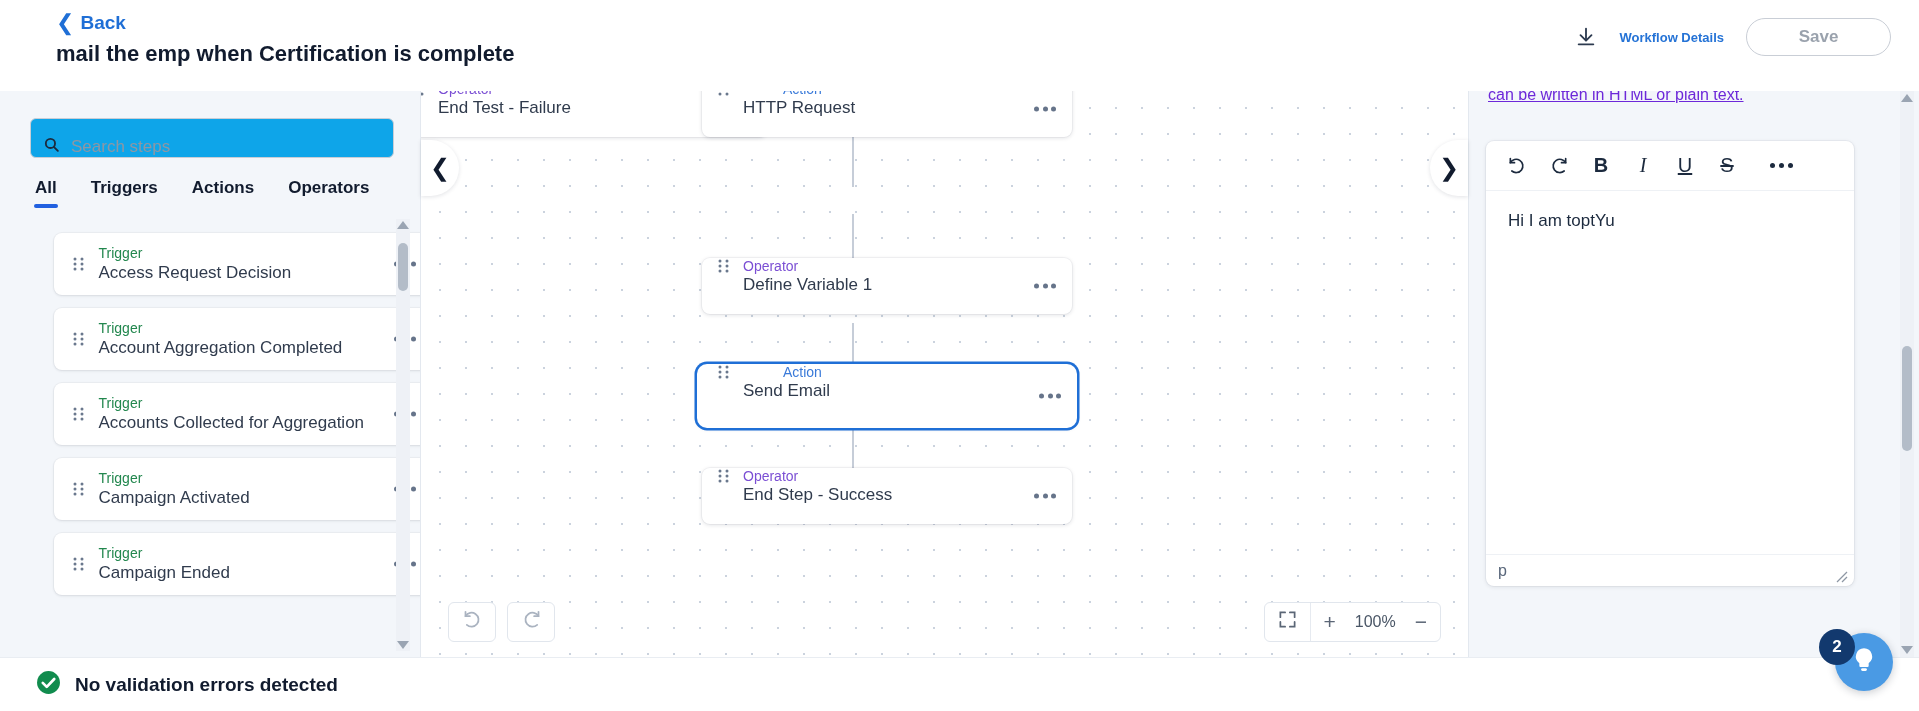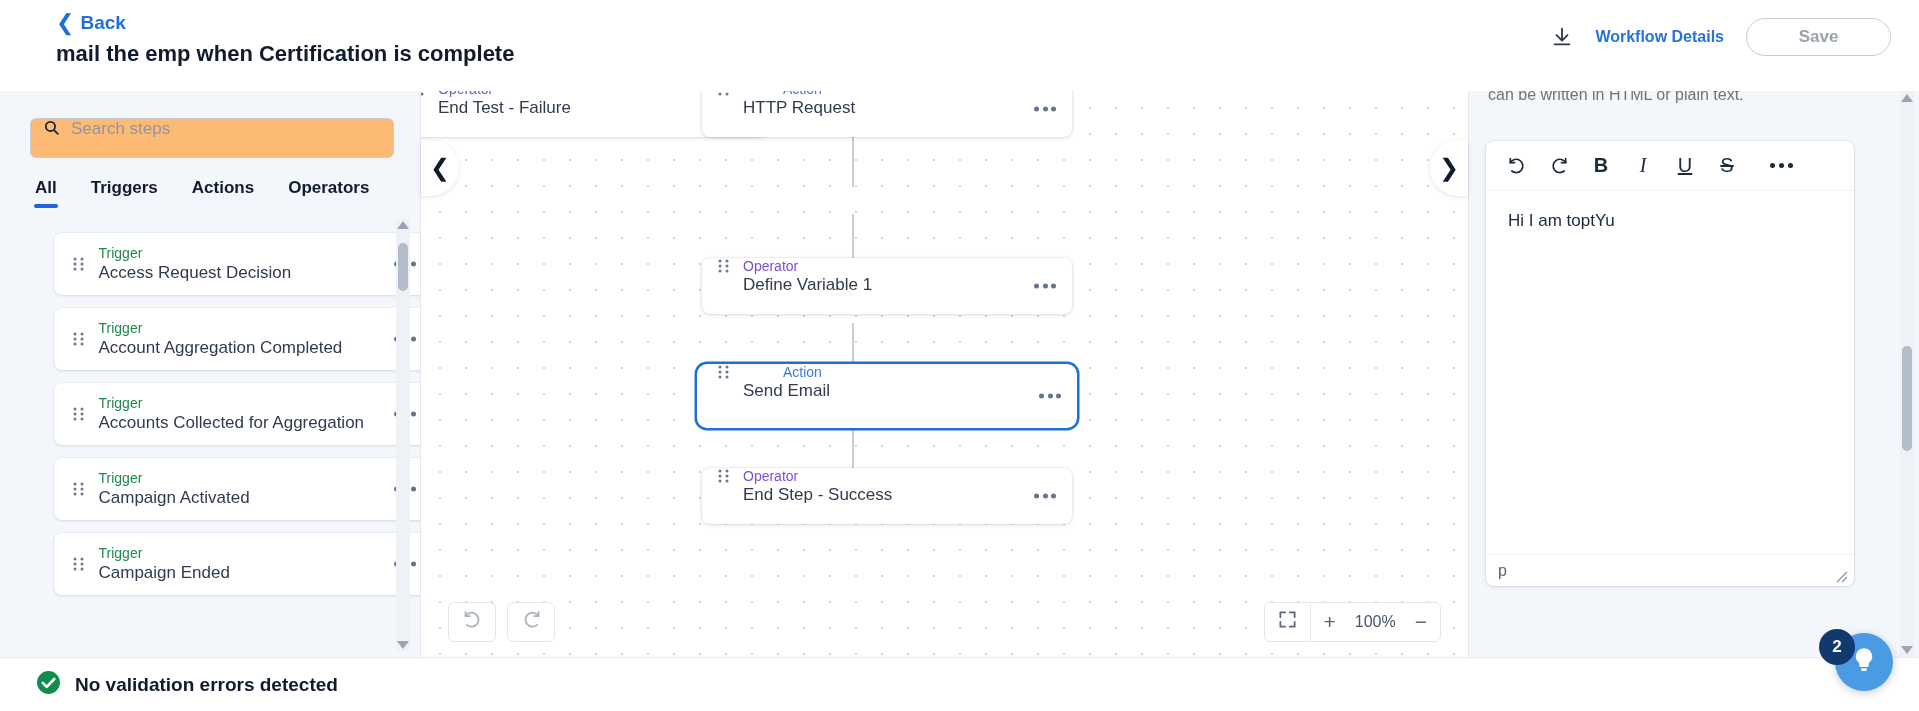--- a/index.html
+++ b/index.html
@@ -25,21 +25,21 @@
   .page-title {
     position: absolute; left: 56px; top: 41px;
     font-size: 22px; font-weight: 700; color: #111b2e; white-space: nowrap;
   }
   .header-right {
     position: absolute; right: 28px; top: 18px;
     display: flex; align-items: center; gap: 22px;
   }
   .dl-icon { width: 22px; height: 22px; cursor: pointer; display:block; }
   .wf-details {
-    color: #2573d6; font-size: 16px; font-weight: 600; cursor: pointer; white-space: nowrap;
+    color: #2573d6; font-size: 13px; font-weight: 600; cursor: pointer; white-space: nowrap;
   }
   .btn-save {
     width: 145px; height: 38px; border-radius: 19px;
     border: 1px solid #c9ced6; background: #ffffff;
     color: #9aa2ad; font-size: 17px; font-weight: 600; cursor: pointer;
     font-family: "Liberation Sans", sans-serif;
   }
   .btn-test {
     height: 40px; padding: 0 28px; border-radius: 20px; border: none;
     background: #2160e0; color: #ffffff; font-size: 17px; font-weight: 700;
@@ -47,21 +47,21 @@
   }
 
   
   .left-panel {
     position: absolute; left: 0; top: 91px; width: 421px; height: 566px;
     background: #f3f6fa; border-right: 1px solid #e3e8ef; overflow: hidden;
   }
   .search-wrap { position: absolute; left: 30px; top: 27px; width: 364px; height: 40px; }
   .search-box {
     width: 100%; height: 100%; border: 1px solid #c9ced6; border-radius: 6px;
-    background: #fdba74; display: flex; align-items: flex-start; padding-left: 12px;
+    background: #0ea5e9; display: flex; align-items: flex-end; padding-left: 12px;
   }
   .search-icon { width: 17px; height: 17px; flex: none; }
   .search-input {
     flex: 1; border: none; outline: none; background: transparent;
     font-size: 17px; color: #111b2e; padding-left: 11px;
     font-family: "Liberation Sans", sans-serif;
   }
   .search-input::placeholder { color: #8d97a4; }
 
   .tabs { position: absolute; left: 18px; top: 80px; display: flex; gap: 0; }
@@ -160,21 +160,21 @@
   .zc-sep { width: 1px; height: 100%; background: #e6eaf0; }
   .zoom-pct { font-size: 16px; color: #4a5666; padding: 0 6px; cursor: default; }
 
   
   .right-panel {
     position: absolute; left: 1468px; top: 91px; width: 451px; height: 566px;
     background: #f3f6fa; border-left: 1px solid #e3e8ef; overflow: hidden;
   }
   .rp-clip-text {
     position: absolute; left: 19px; top: -8px; width: 300px;
-    font-size: 16px; color: #737373; line-height: 1.45;
+    font-size: 16px; color: #6d28d9; line-height: 1.45; text-decoration: underline;
   }
   .editor {
     position: absolute; left: 17px; top: 50px; width: 368px; height: 445px;
     background: #ffffff; border-radius: 8px;
     box-shadow: 0 1px 4px rgba(17,27,46,0.10), 0 0 0 1px rgba(17,27,46,0.04);
     display: flex; flex-direction: column; overflow: hidden;
   }
   .toolbar {
     height: 50px; display: flex; align-items: center; gap: 0;
     padding: 0 10px; border-bottom: 1px solid #eef1f5; flex: none;

